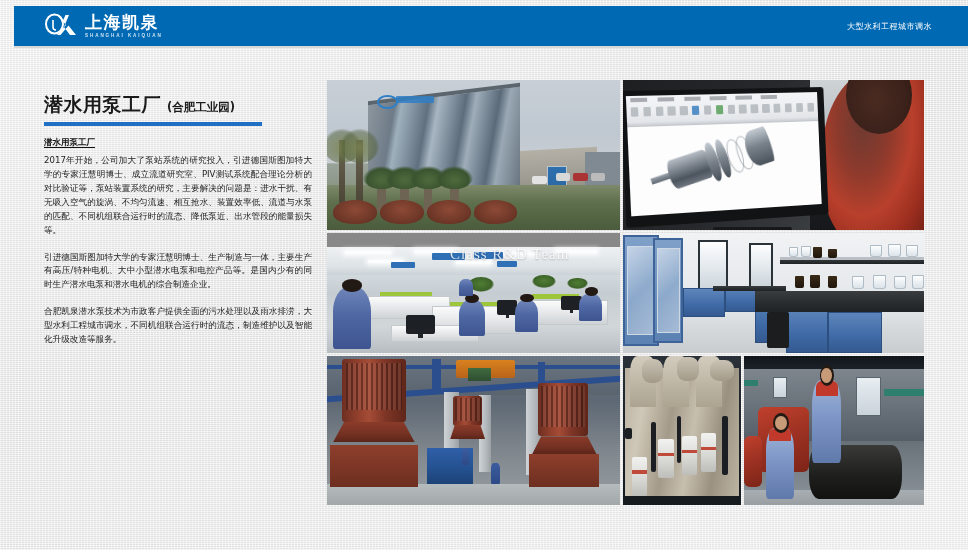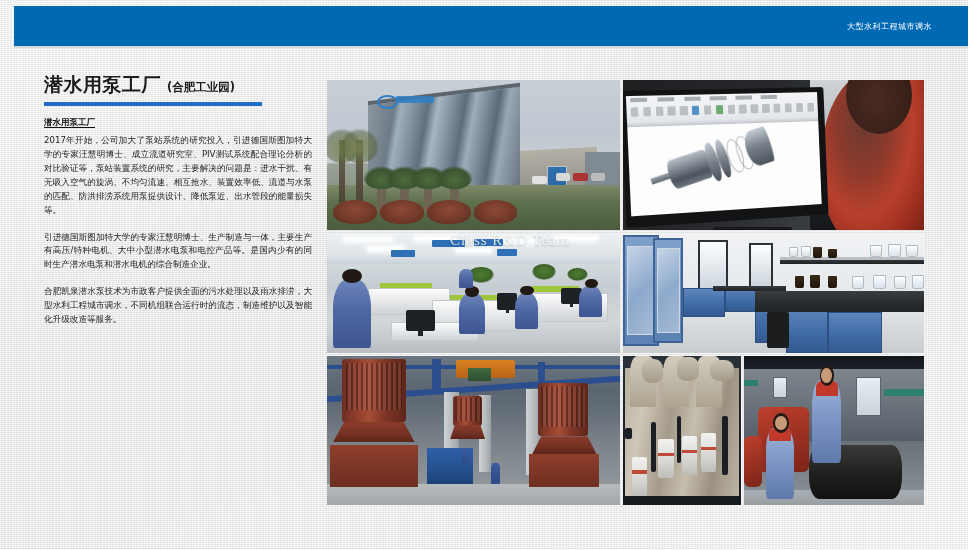--- a/index.html
+++ b/index.html
@@ -76,21 +76,21 @@
     right: 36px; top: 15px;
     color: #ffffff;
     font-size: 8px;
     letter-spacing: 0.5px;
     font-family: "DejaVu Sans", "Liberation Sans", sans-serif;
   }
 
   
   #left-col {
     position: absolute;
-    left: 44px; top: 72px;
+    left: 44px; top: 92px;
     width: 268px;
   }
 
   #title-row {
     display: flex;
     align-items: baseline;
     gap: 6px;
   }
   #title-main {
     font-size: 19px;
@@ -354,20 +354,21 @@
     position: absolute; left: 30%; bottom: -7%;
     width: 26%; height: 9%;
     background: #16181a;
     border-radius: 2px;
   }
 
   
   .p-office { flex: 0 0 293px; }
   .p-office .inner {
     background: linear-gradient(180deg, #dfe4e8 0%, #d3dade 26%, #c6cdd2 44%, #cdd3d6 62%, #d8dcde 100%);
+    margin-top: 14px;
   }
   .off-ceiling {
     position: absolute; left: 0; top: 0; width: 100%; height: 26%;
     background: linear-gradient(180deg, #eef1f3 0%, #dde3e7 70%, #ccd3d8 100%);
   }
   .off-lamp {
     position: absolute; height: 3%;
     background: #fbfdff;
     box-shadow: 0 0 5px 2px rgba(255,255,255,.9);
   }
@@ -633,34 +634,47 @@
     position: absolute; left: 0; bottom: 0; width: 100%; height: 10%;
     background: linear-gradient(180deg, #a8aeb2 0%, #989ea2 100%);
   }
 </style>
 </head>
 <body>
 
 <div id="slide">
 
   <div id="header">
+    <div id="logo-wrap">
+      <div id="logo-mark">
+        <svg width="34" height="26" viewBox="0 0 34 26" aria-hidden="true">
+          <ellipse cx="10.5" cy="11" rx="8.5" ry="9.5" fill="none" stroke="#ffffff" stroke-width="2"></ellipse>
+          <path d="M9 7 L9 14 Q9 17 12 17" fill="none" stroke="#ffffff" stroke-width="1.6"></path>
+          <path d="M13 2 L22 12 L13 22 L16.5 22 L24.5 12.5 L32 22 L26 22 L20 14 L25 2 L21.5 2 L18 9.5 L15.5 2 Z" fill="#ffffff"></path>
+        </svg>
+      </div>
+      <div id="logo-text-block">
+        <span id="logo-cn">上海凯泉</span>
+        <span id="logo-en">SHANGHAI KAIQUAN</span>
+      </div>
+    </div>
     <div id="header-tagline">大型水利工程城市调水</div>
   </div>
   <div id="header-bottom-strip"></div>
 
   <div id="left-col">
     <div id="title-row">
       <span id="title-main">潜水用泵工厂</span>
       <span id="title-sub">(合肥工业园)</span>
     </div>
     <div id="title-rule"></div>
 
     <div id="section-label">潜水用泵工厂</div>
 
-    <p class="para">2017年开始，公司加大了泵站系统的研究投入，引进德国斯图加特大学的专家汪慧明博士、成立流道研究室、PIV测试系统配合理论分析的对比验证等，泵站装置系统的研究，主要解决的问题是：进水干扰、有无吸入空气的旋涡、不均匀流速、相互抢水、装置效率低、流道与水泵的匹配、防洪排涝系统用泵提供设计、降低泵近、出水管段的能量损失等。</p>
+    <p class="para">2017年开始，公司加大了泵站系统的研究投入，引进德国斯图加特大学的专家汪慧明博士、成立流道研究室、PIV测试系统配合理论分析的对比验证等，泵站装置系统的研究，主要解决的问题是：进水干扰、有无吸入空气的旋涡、不均匀流速、相互抢水、装置效率低、流道与水泵的匹配、不同机组联合运行时的流态、降低泵近、出水管段的能量损失等。</p>
     <p class="para spaced">引进德国斯图加特大学的专家汪慧明博士、生产制造与一体，主要生产有高压/特种电机、大中小型潜水电泵和电控产品等。是国内少有的同时生产潜水电泵和潜水电机的综合制造企业。</p>
     <p class="para spaced">合肥凯泉潜水泵技术为市政客户提供全面的污水处理以及雨水排涝，大型水利工程城市调水，不同机组联合运行时的流态，制造维护以及智能化升级改造等服务。</p>
   </div>
 
   <div id="collage">
 
     <div class="crow r1">
 
       <div class="photo p-building">
         <div class="inner">

